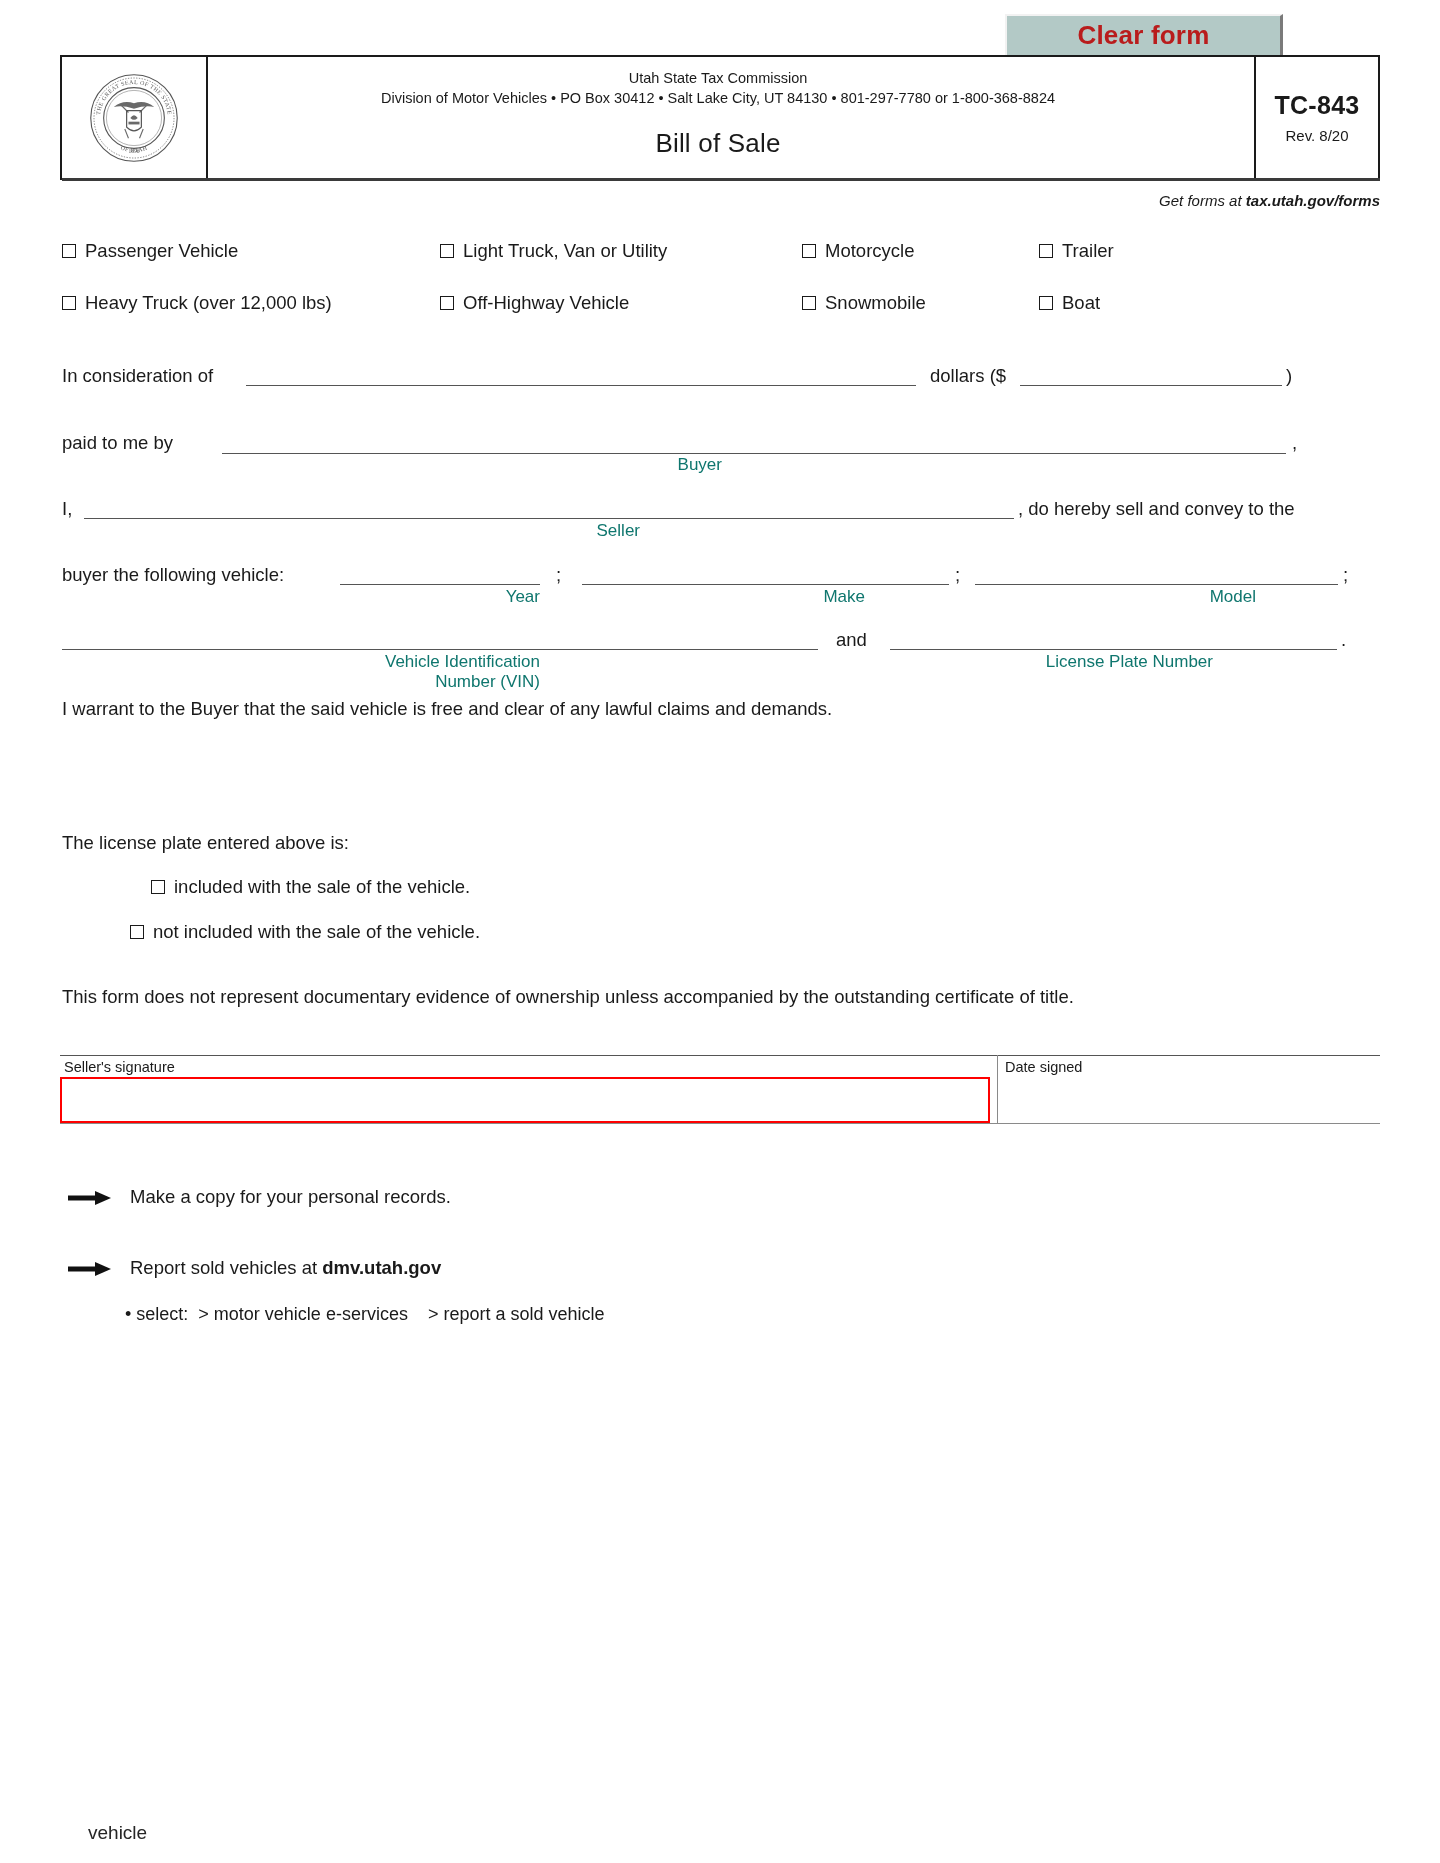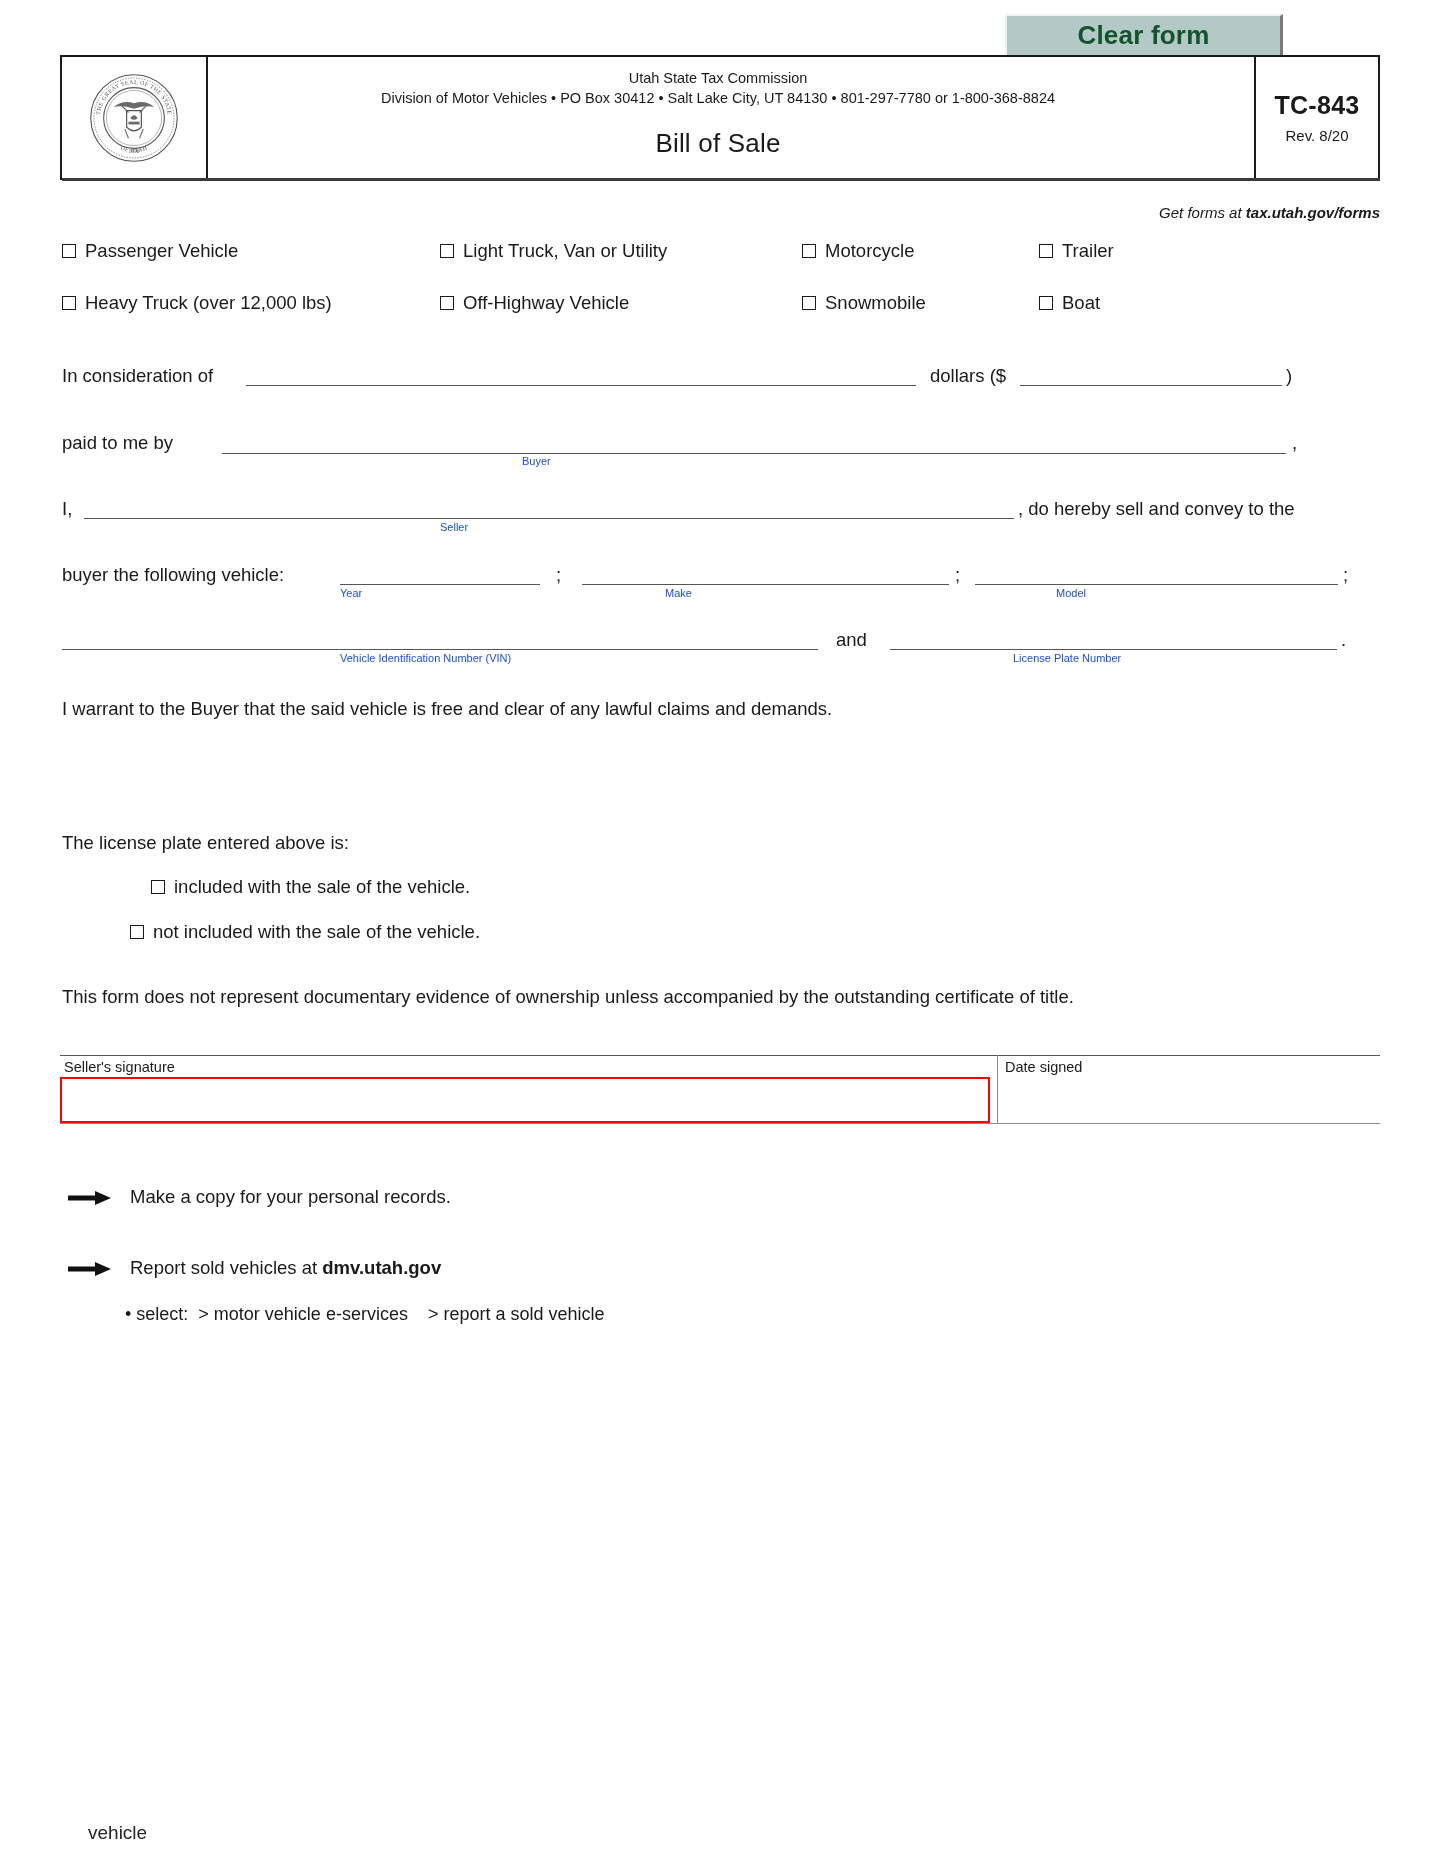--- a/index.html
+++ b/index.html
@@ -37,21 +37,21 @@
     border-left: 2px solid #f2f2f2;
     border-right: 3px solid #7a7a7a;
     border-bottom: 3px solid #7a7a7a;
     box-sizing: border-box;
     display: flex;
     align-items: center;
     justify-content: center;
     cursor: pointer;
   }
   .clear-form-btn span {
-    color: #14532d;
+    color: #b91c1c;
     font-weight: bold;
     font-size: 26px;
     letter-spacing: 0.2px;
   }
 
   
   .header-box {
     position: absolute;
     left: 60px;
     top: 55px;
@@ -125,21 +125,21 @@
     letter-spacing: 0.3px;
   }
   .code-rev {
     font-size: 15px;
     margin-top: 7px;
   }
 
   .get-forms {
     position: absolute;
     right: 60px;
-    top: 204px;
+    top: 192px;
     font-size: 15px;
     font-style: italic;
     text-align: right;
   }
   .get-forms b { font-weight: bold; }
 
   
   .cbx {
     display: inline-block;
     width: 14px;
@@ -172,23 +172,23 @@
   .txt { font-size: 18.5px; white-space: nowrap; }
   .abs { position: absolute; }
 
   .rule {
     position: absolute;
     height: 0;
     border-bottom: 1.6px solid #555;
   }
   .caption {
     position: absolute;
-    font-size: 11px;
-    text-align: left;
-    color: #1d4ed8;
+    font-size: 17px;
+    text-align: right;
+    color: #0f766e;
   }
 
   
   .para {
     position: absolute;
     left: 62px;
     font-size: 18.5px;
   }
 
   

